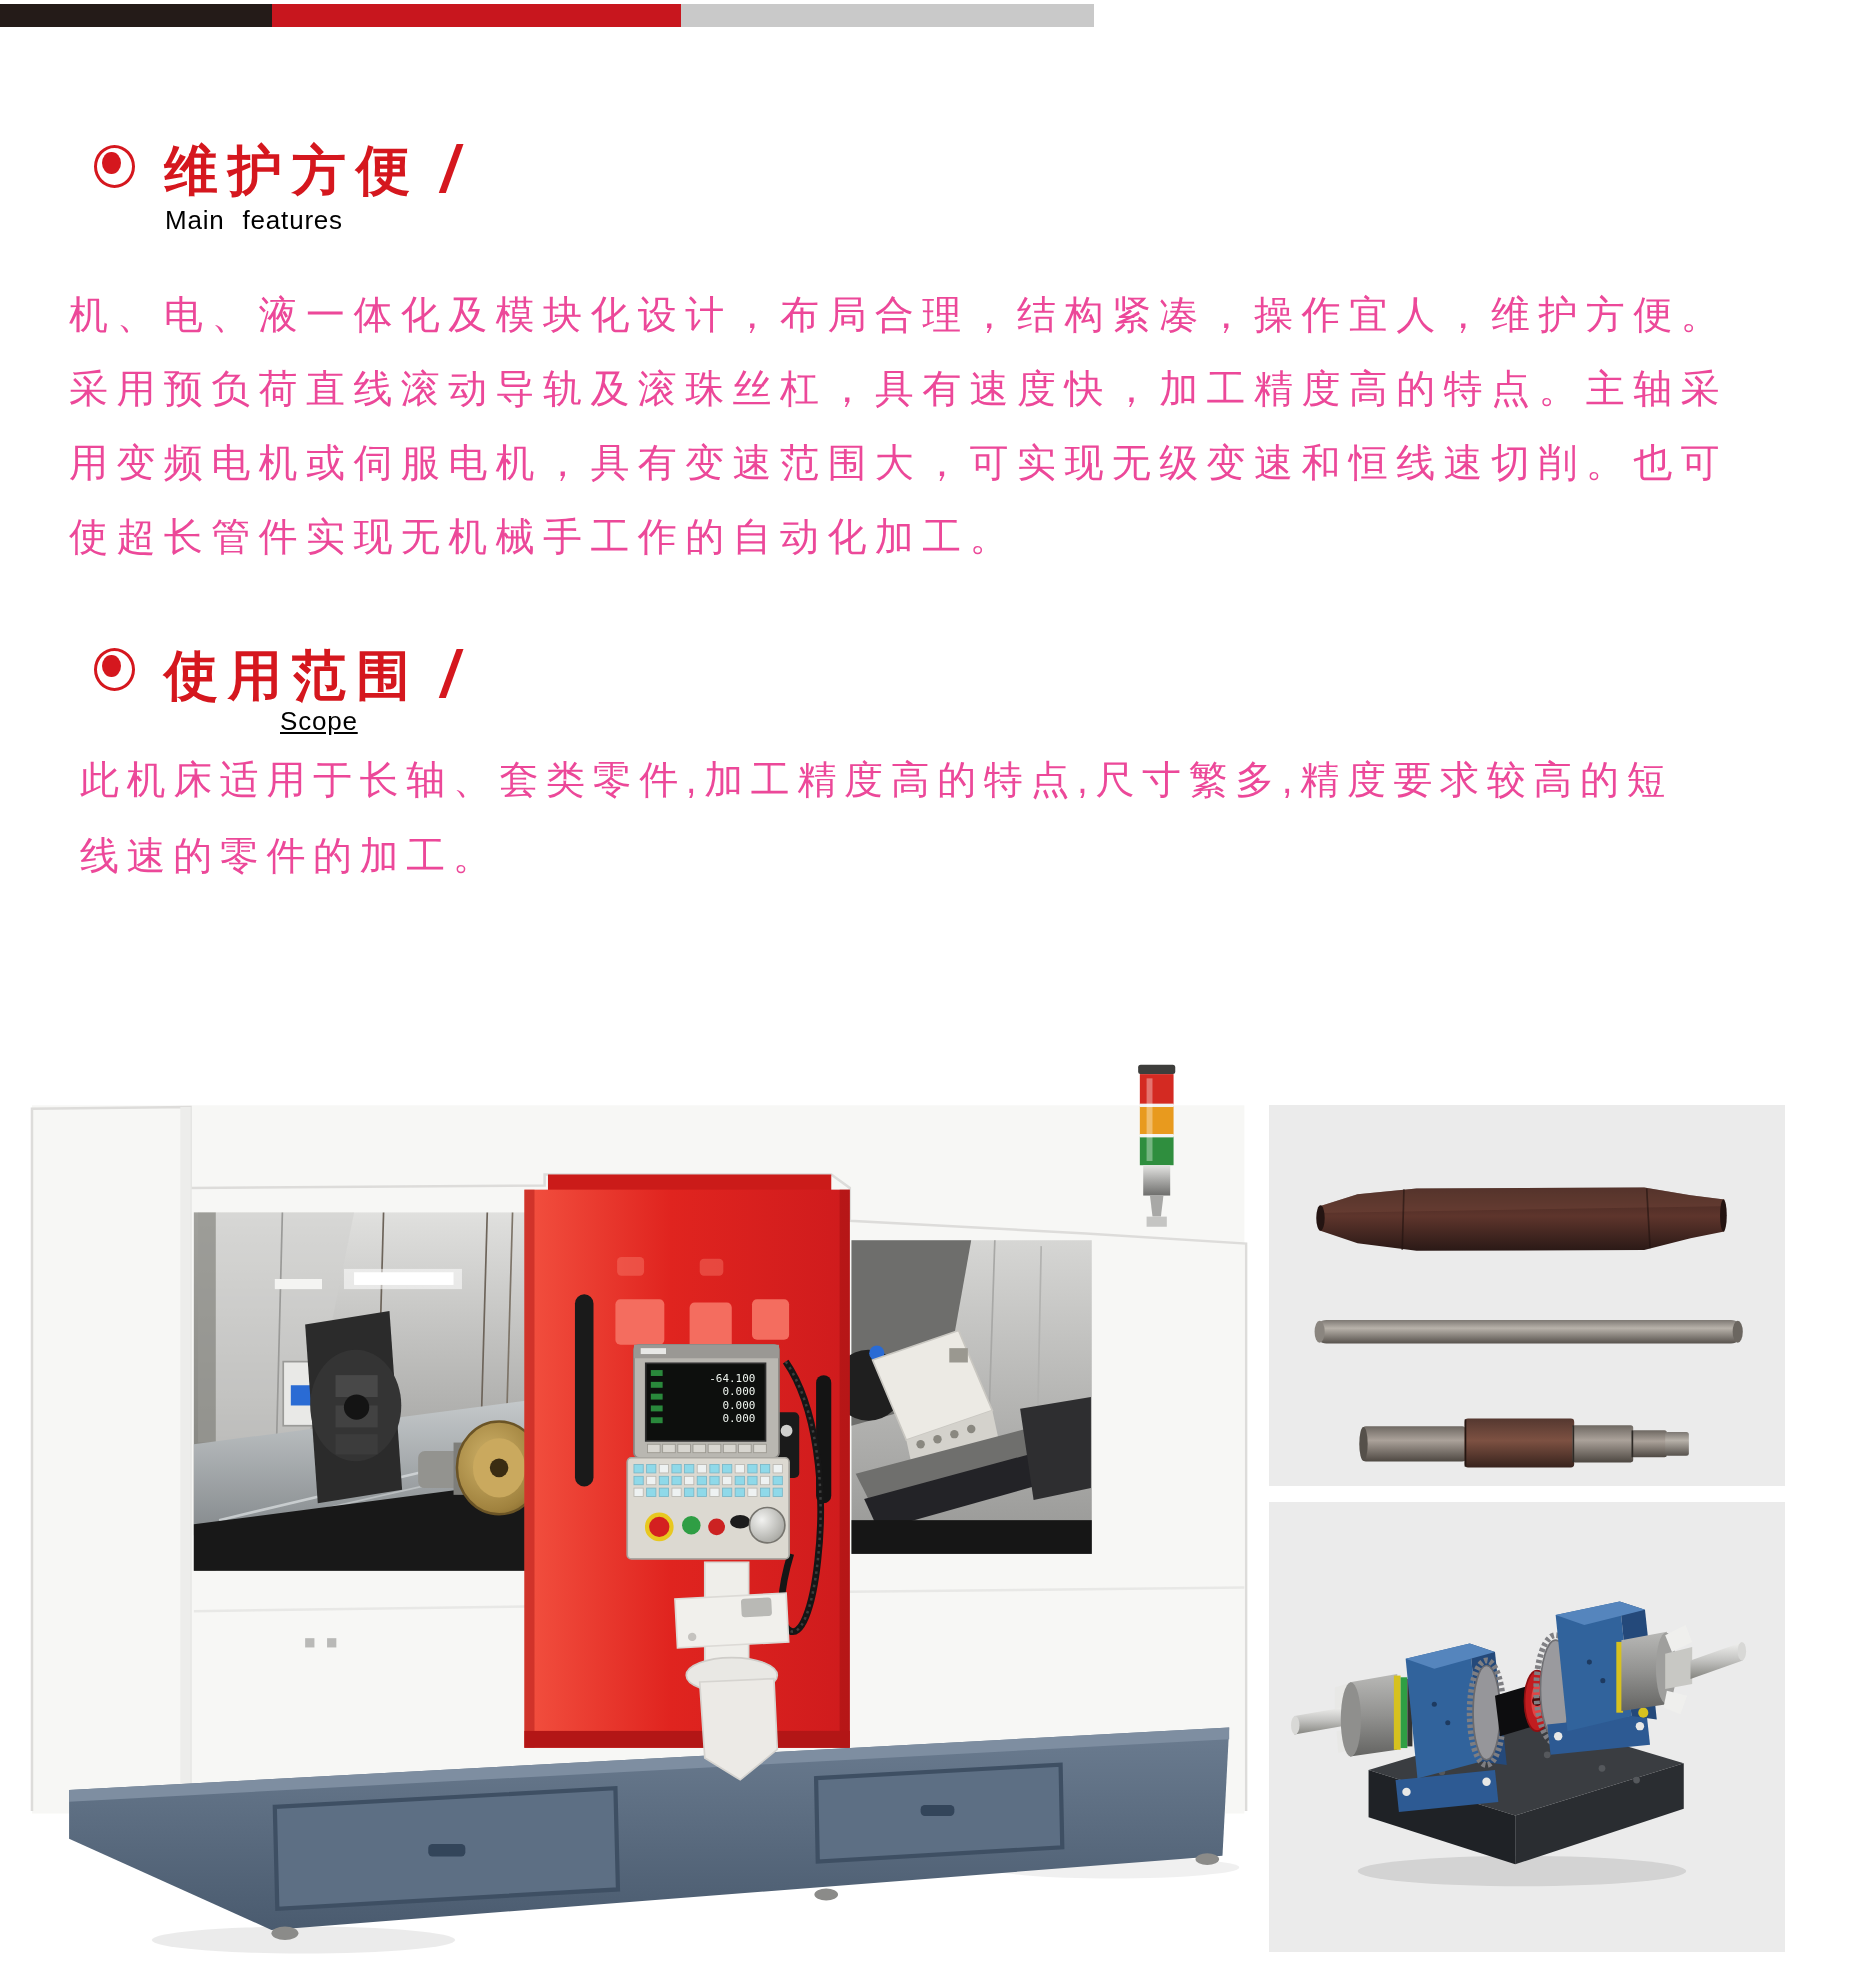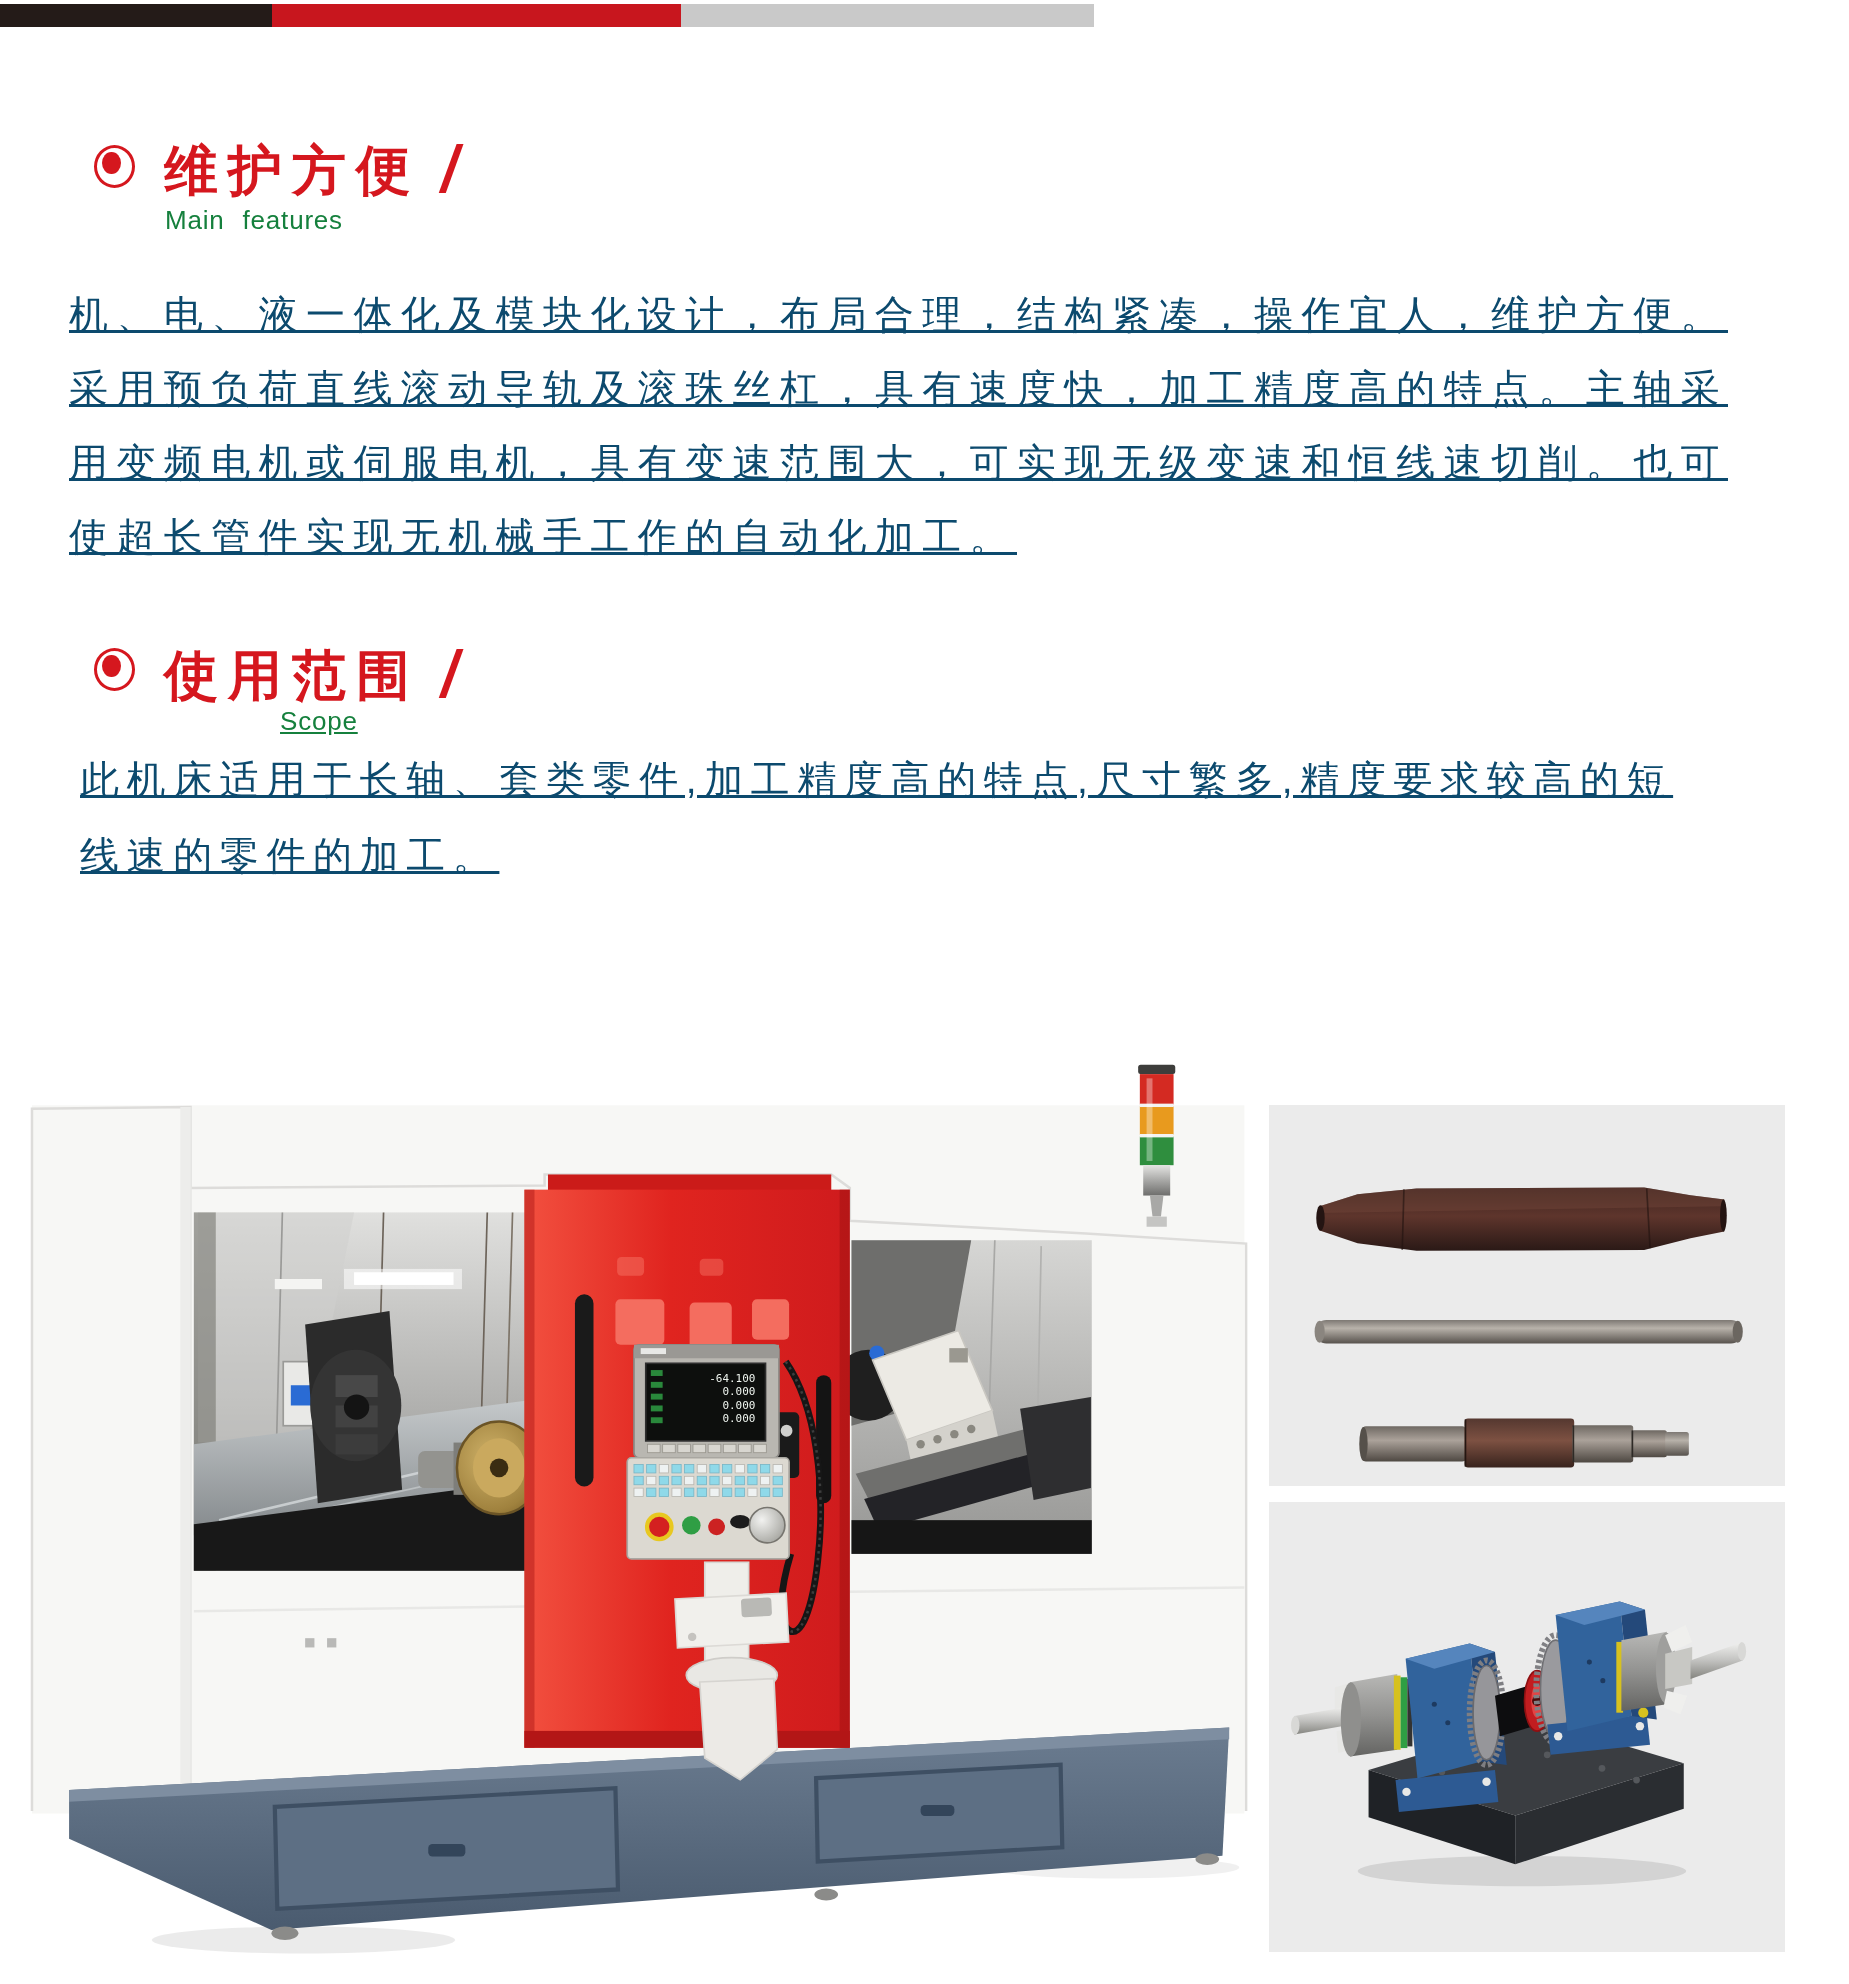--- a/index.html
+++ b/index.html
@@ -9,23 +9,23 @@
   .seg-black{left:0;width:272px;background:#241b18;}
   .seg-red{left:272px;width:409px;background:#c8161e;}
   .seg-gray{left:681px;width:413px;background:#c9c9c9;}
 
   .bullet{position:absolute;width:35px;height:37px;border:3.4px solid #d5171e;border-radius:50%;}
   .bullet-inner{position:absolute;left:5px;top:4.2px;width:18.6px;height:22px;background:#d5171e;border-radius:50%;}
 
   .h-cn{position:absolute;color:#d5171e;font-weight:bold;font-size:54px;letter-spacing:10px;white-space:nowrap;line-height:1;}
   .slash{display:inline-block;color:#d5171e;font-weight:400;font-size:66px;
          transform:scaleX(1.35) translateY(3.4px);margin-left:22px;letter-spacing:0;}
-  .h-en{position:absolute;color:#15803d;font-size:26px;letter-spacing:0.8px;word-spacing:10px;white-space:nowrap;line-height:1;}
-
-  .para{position:absolute;color:#0c4a6e;font-size:39px;white-space:nowrap;text-decoration:underline;}
+  .h-en{position:absolute;color:#000000;font-size:26px;letter-spacing:0.8px;word-spacing:10px;white-space:nowrap;line-height:1;}
+
+  .para{position:absolute;color:#ec4899;font-size:39px;white-space:nowrap;}
   .para1{line-height:74px;letter-spacing:8.4px;}
   .para2{line-height:76px;letter-spacing:7.6px;}
 
   .machine-wrap{position:absolute;left:25px;top:1048px;width:1223px;height:919px;}
   .panel{position:absolute;background:#ebebeb;}
   .panel-shafts{left:1269px;top:1105px;width:516px;height:381px;}
   .panel-assembly{left:1269px;top:1502px;width:516px;height:450px;}
   svg{display:block;}
   .scrtext{font-family:"DejaVu Sans Mono","Liberation Mono",monospace;}
 </style>

